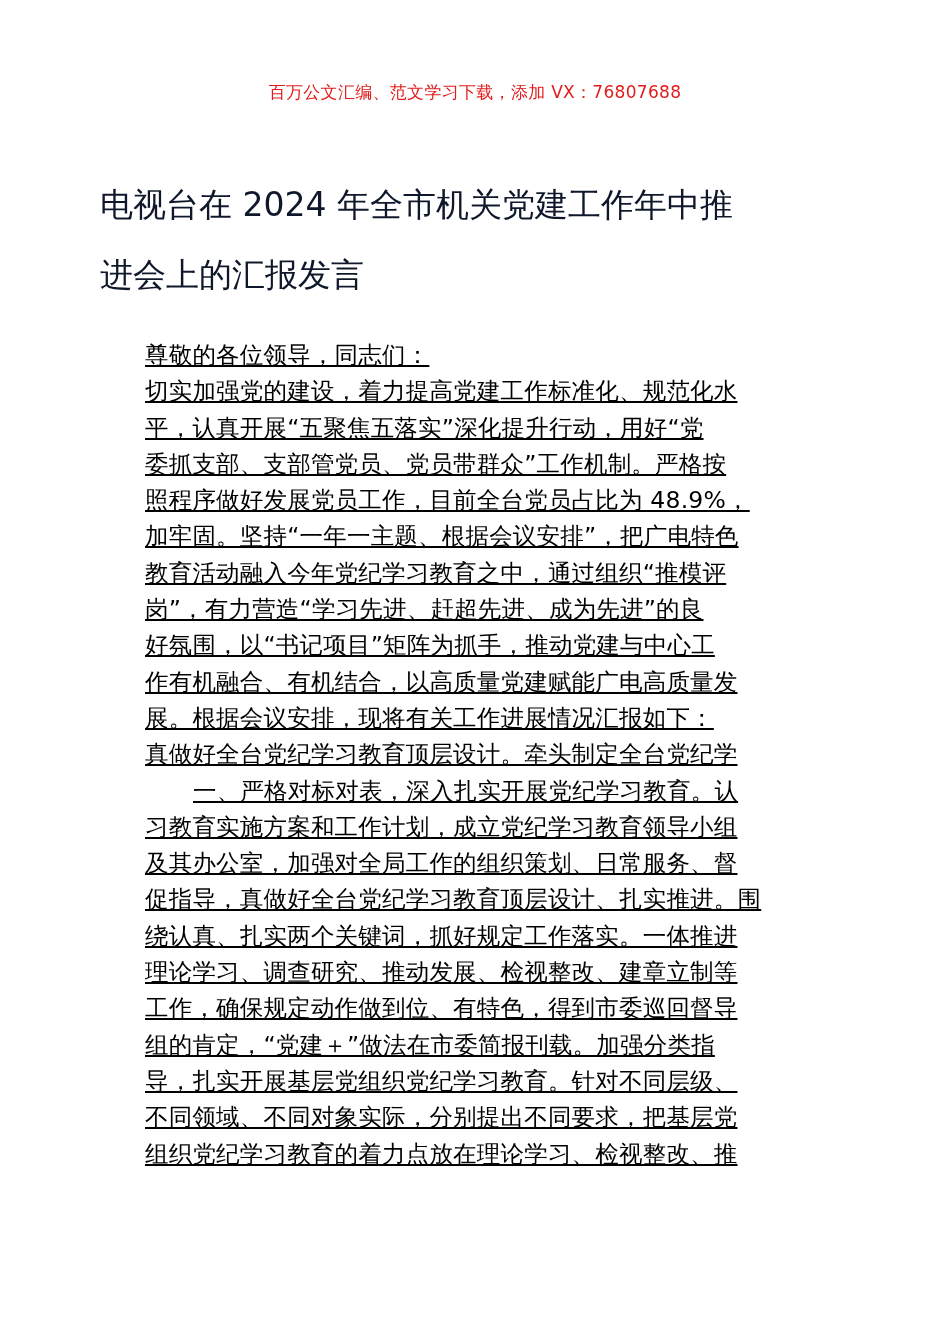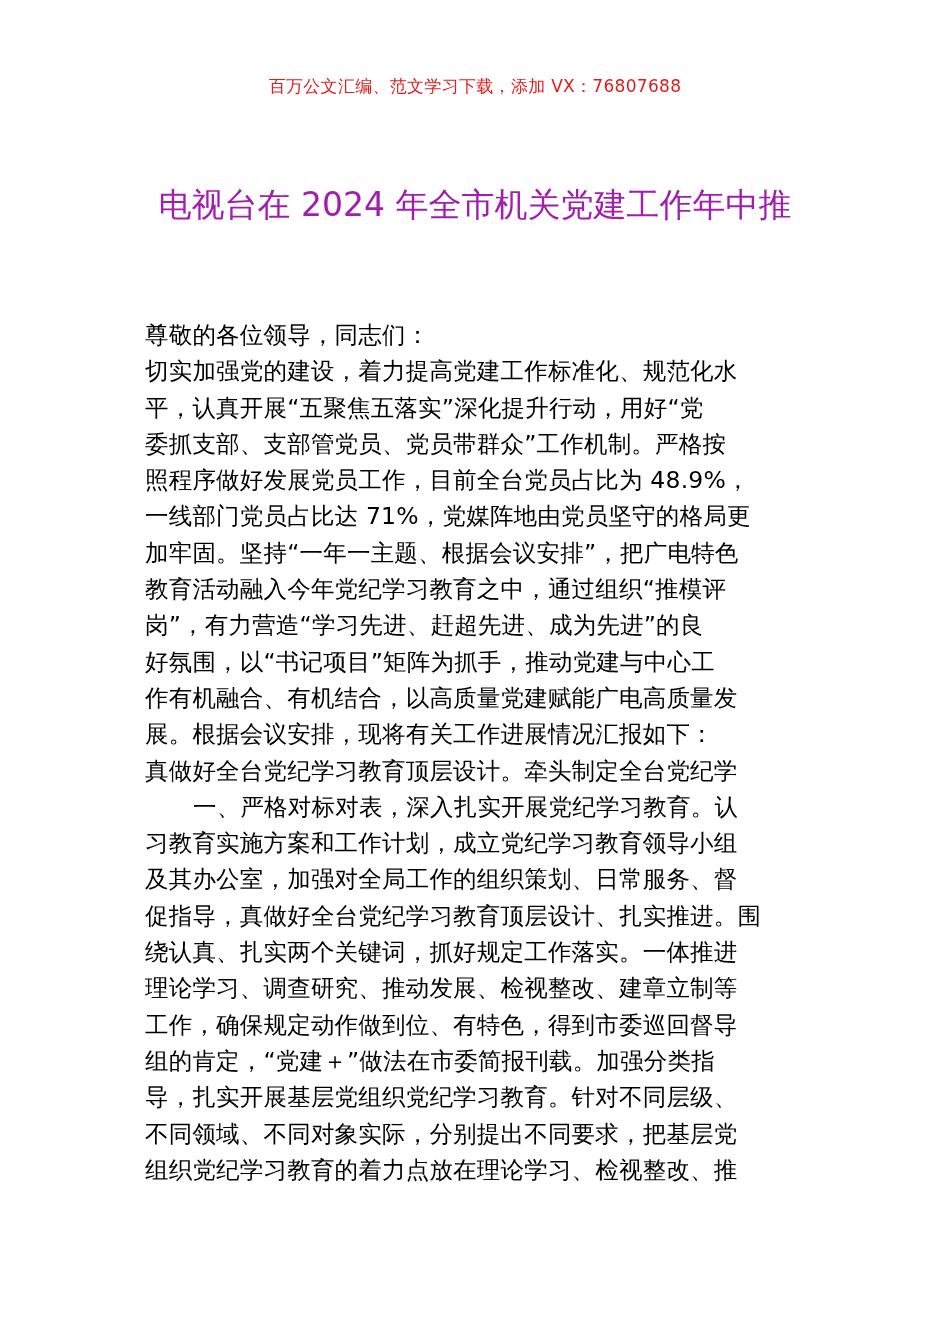--- a/index.html
+++ b/index.html
@@ -17,75 +17,75 @@
     }
     .page {
       position: absolute;
       left: 0; top: 0;
       width: 950px;
       height: 1344px;
       background: #ffffff;
     }
     .watermark {
       position: absolute;
-      top: 72px;
+      top: 78px;
       left: 0;
       width: 950px;
       text-align: center;
       font-size: 17px;
       line-height: 28px;
       color: #e21b1b;
       letter-spacing: 0.3px;
     }
     .title {
       position: absolute;
       top: 170px;
       left: 100px;
       width: 750px;
-      text-align: center;
       font-size: 33px;
       line-height: 70px;
-      color: #a21caf;
+      color: #0f172a;
       font-family: "DejaVu Sans", sans-serif;
     }
     .title .line { display: block; white-space: nowrap; }
     .body {
       position: absolute;
-      top: 317px;
+      top: 337px;
       left: 145px;
       width: 665px;
+      text-decoration: underline;
     }
     .body .line {
       display: block;
       white-space: nowrap;
       font-size: 23.5px;
       height: 36.3px;
       line-height: 36.3px;
       letter-spacing: 0.2px;
     }
     .body .line.indent { padding-left: 48px; }
   </style>
 </head>
 <body>
 
 <div class="page">
 
   <div class="watermark">百万公文汇编、范文学习下载，添加 VX：76807688</div>
 
   <div class="title">
     <span class="line">电视台在 2024 年全市机关党建工作年中推</span>
+    <span class="line">进会上的汇报发言</span>
   </div>
 
   <div class="body">
     <span class="line">尊敬的各位领导，同志们：</span>
     <span class="line">切实加强党的建设，着力提高党建工作标准化、规范化水</span>
     <span class="line">平，认真开展“五聚焦五落实”深化提升行动，用好“党</span>
     <span class="line">委抓支部、支部管党员、党员带群众”工作机制。严格按</span>
     <span class="line">照程序做好发展党员工作，目前全台党员占比为 48.9%，</span>
-    <span class="line">一线部门党员占比达 71%，党媒阵地由党员坚守的格局更</span>
     <span class="line">加牢固。坚持“一年一主题、根据会议安排”，把广电特色</span>
     <span class="line">教育活动融入今年党纪学习教育之中，通过组织“推模评</span>
     <span class="line">岗”，有力营造“学习先进、赶超先进、成为先进”的良</span>
     <span class="line">好氛围，以“书记项目”矩阵为抓手，推动党建与中心工</span>
     <span class="line">作有机融合、有机结合，以高质量党建赋能广电高质量发</span>
     <span class="line">展。根据会议安排，现将有关工作进展情况汇报如下：</span>
     <span class="line">真做好全台党纪学习教育顶层设计。牵头制定全台党纪学</span>
     <span class="line indent">一、严格对标对表，深入扎实开展党纪学习教育。认</span>
     <span class="line">习教育实施方案和工作计划，成立党纪学习教育领导小组</span>
     <span class="line">及其办公室，加强对全局工作的组织策划、日常服务、督</span>

